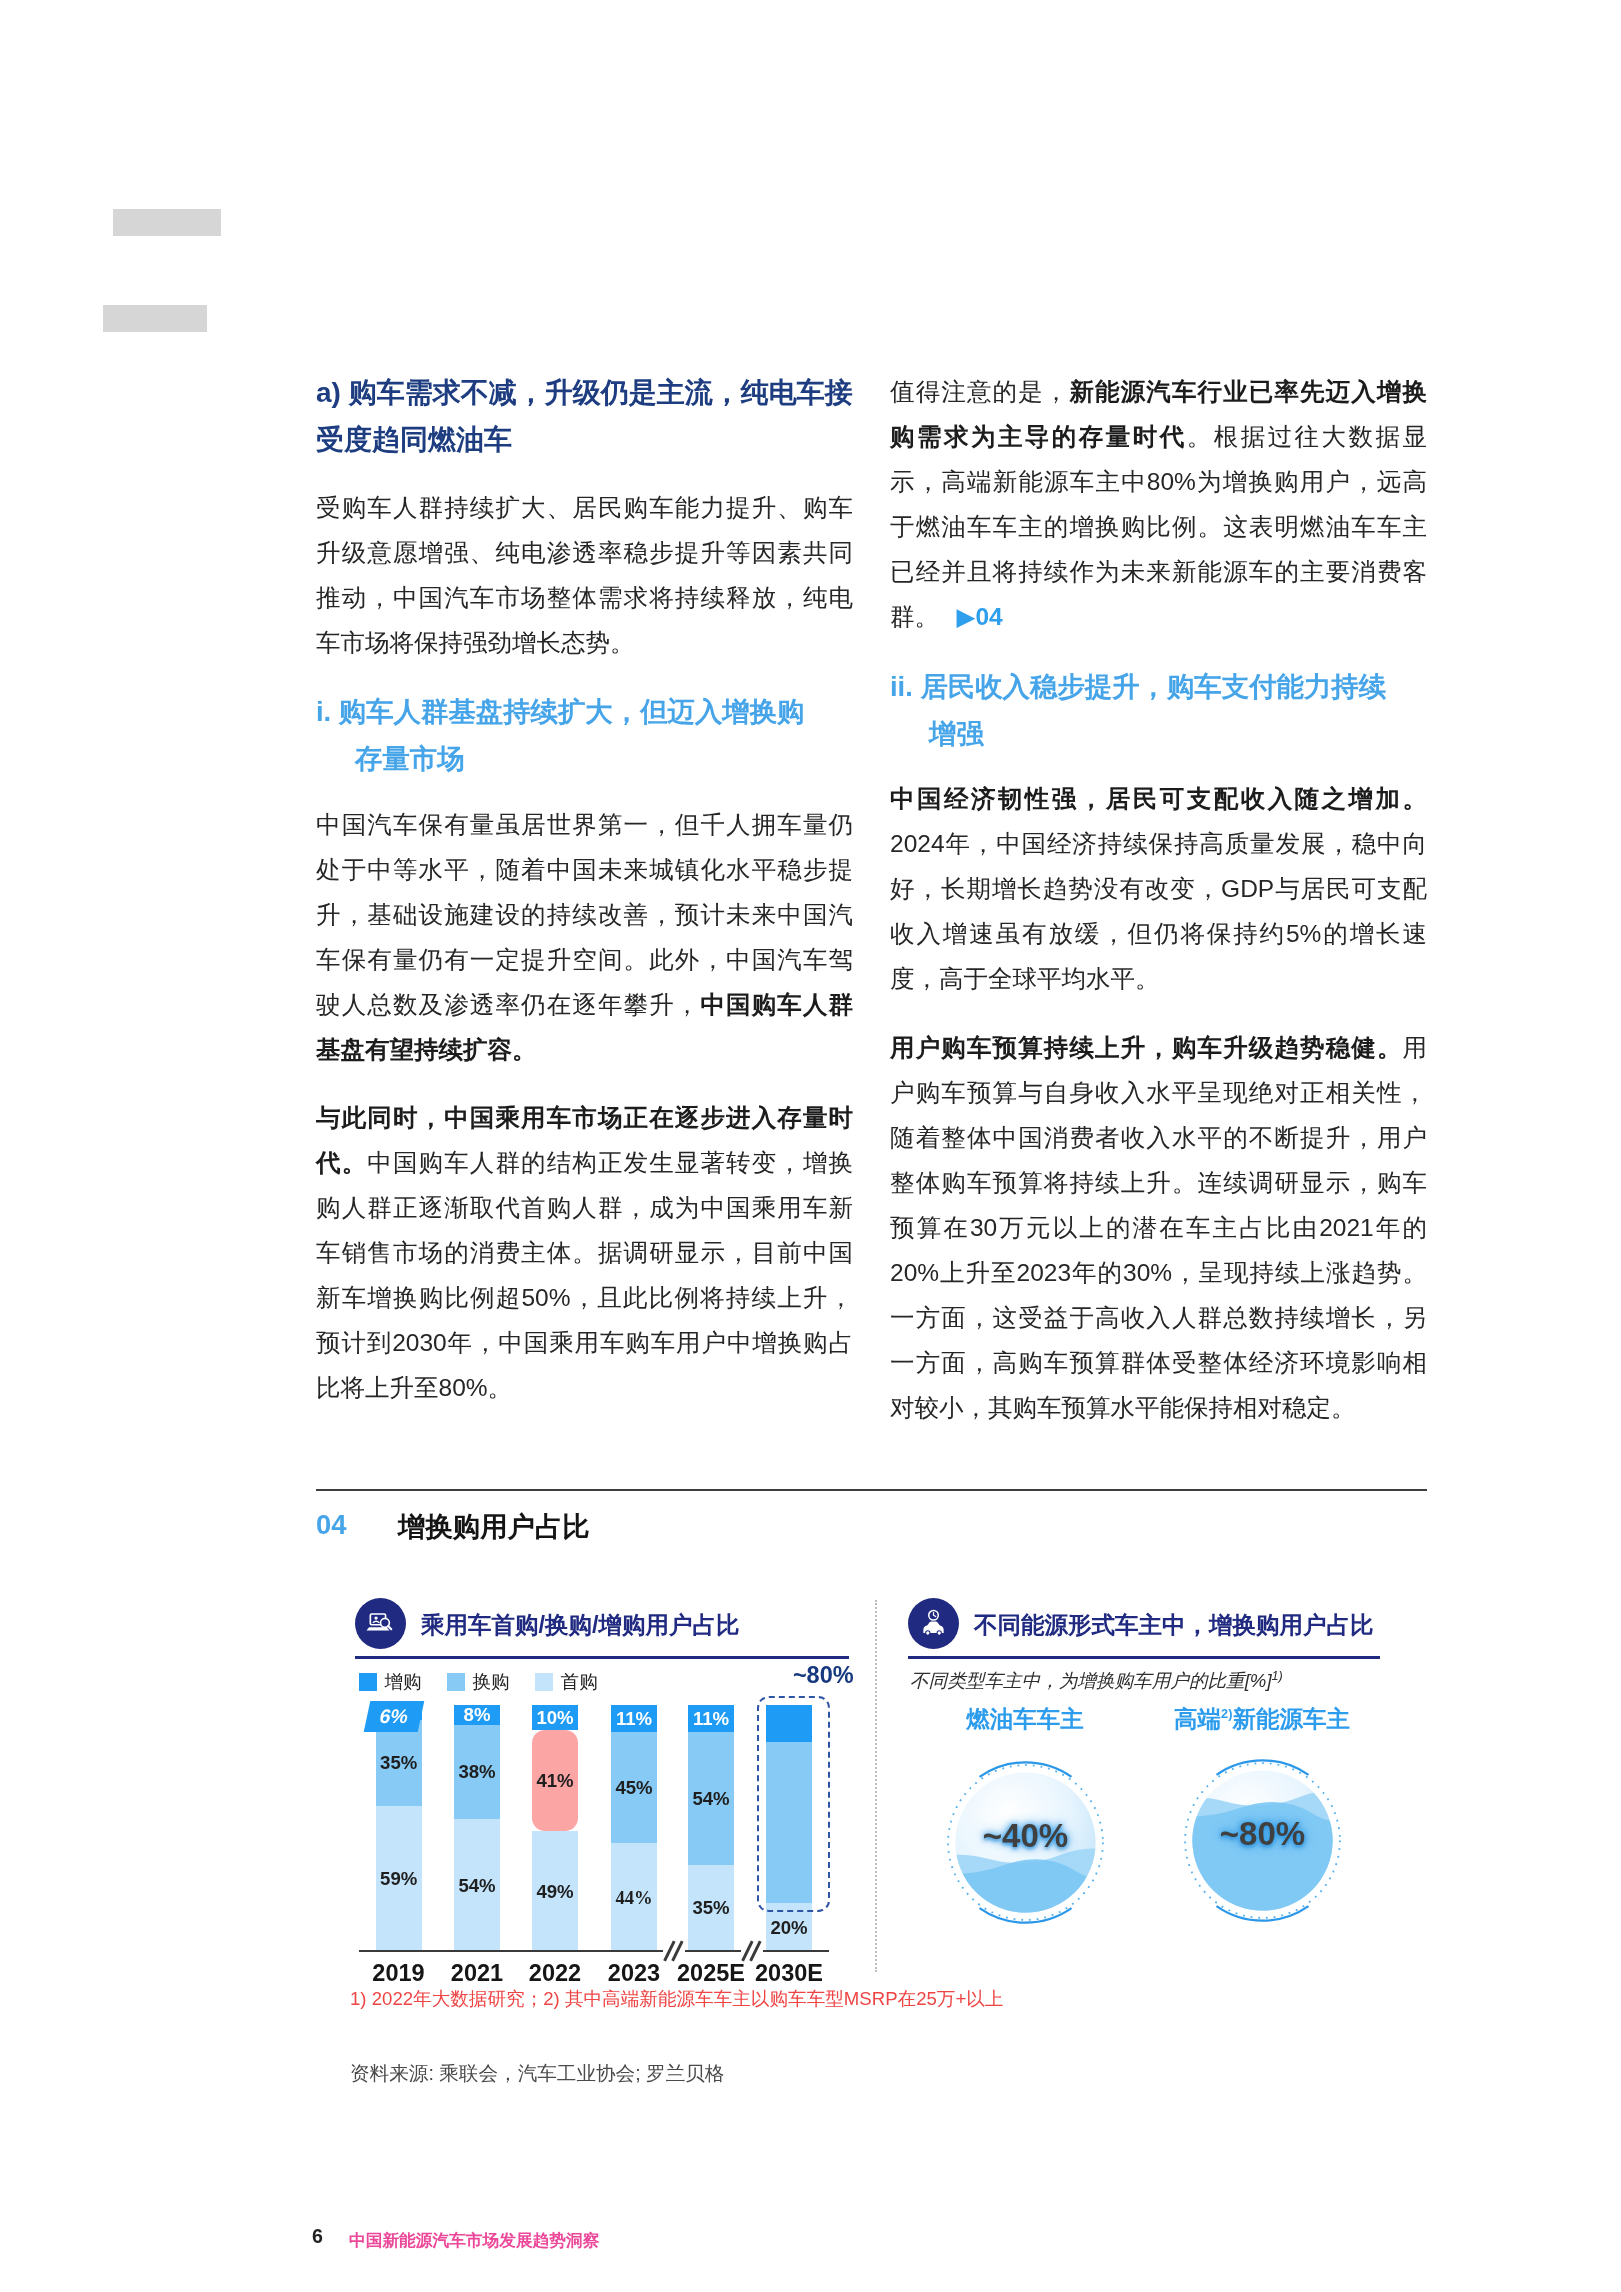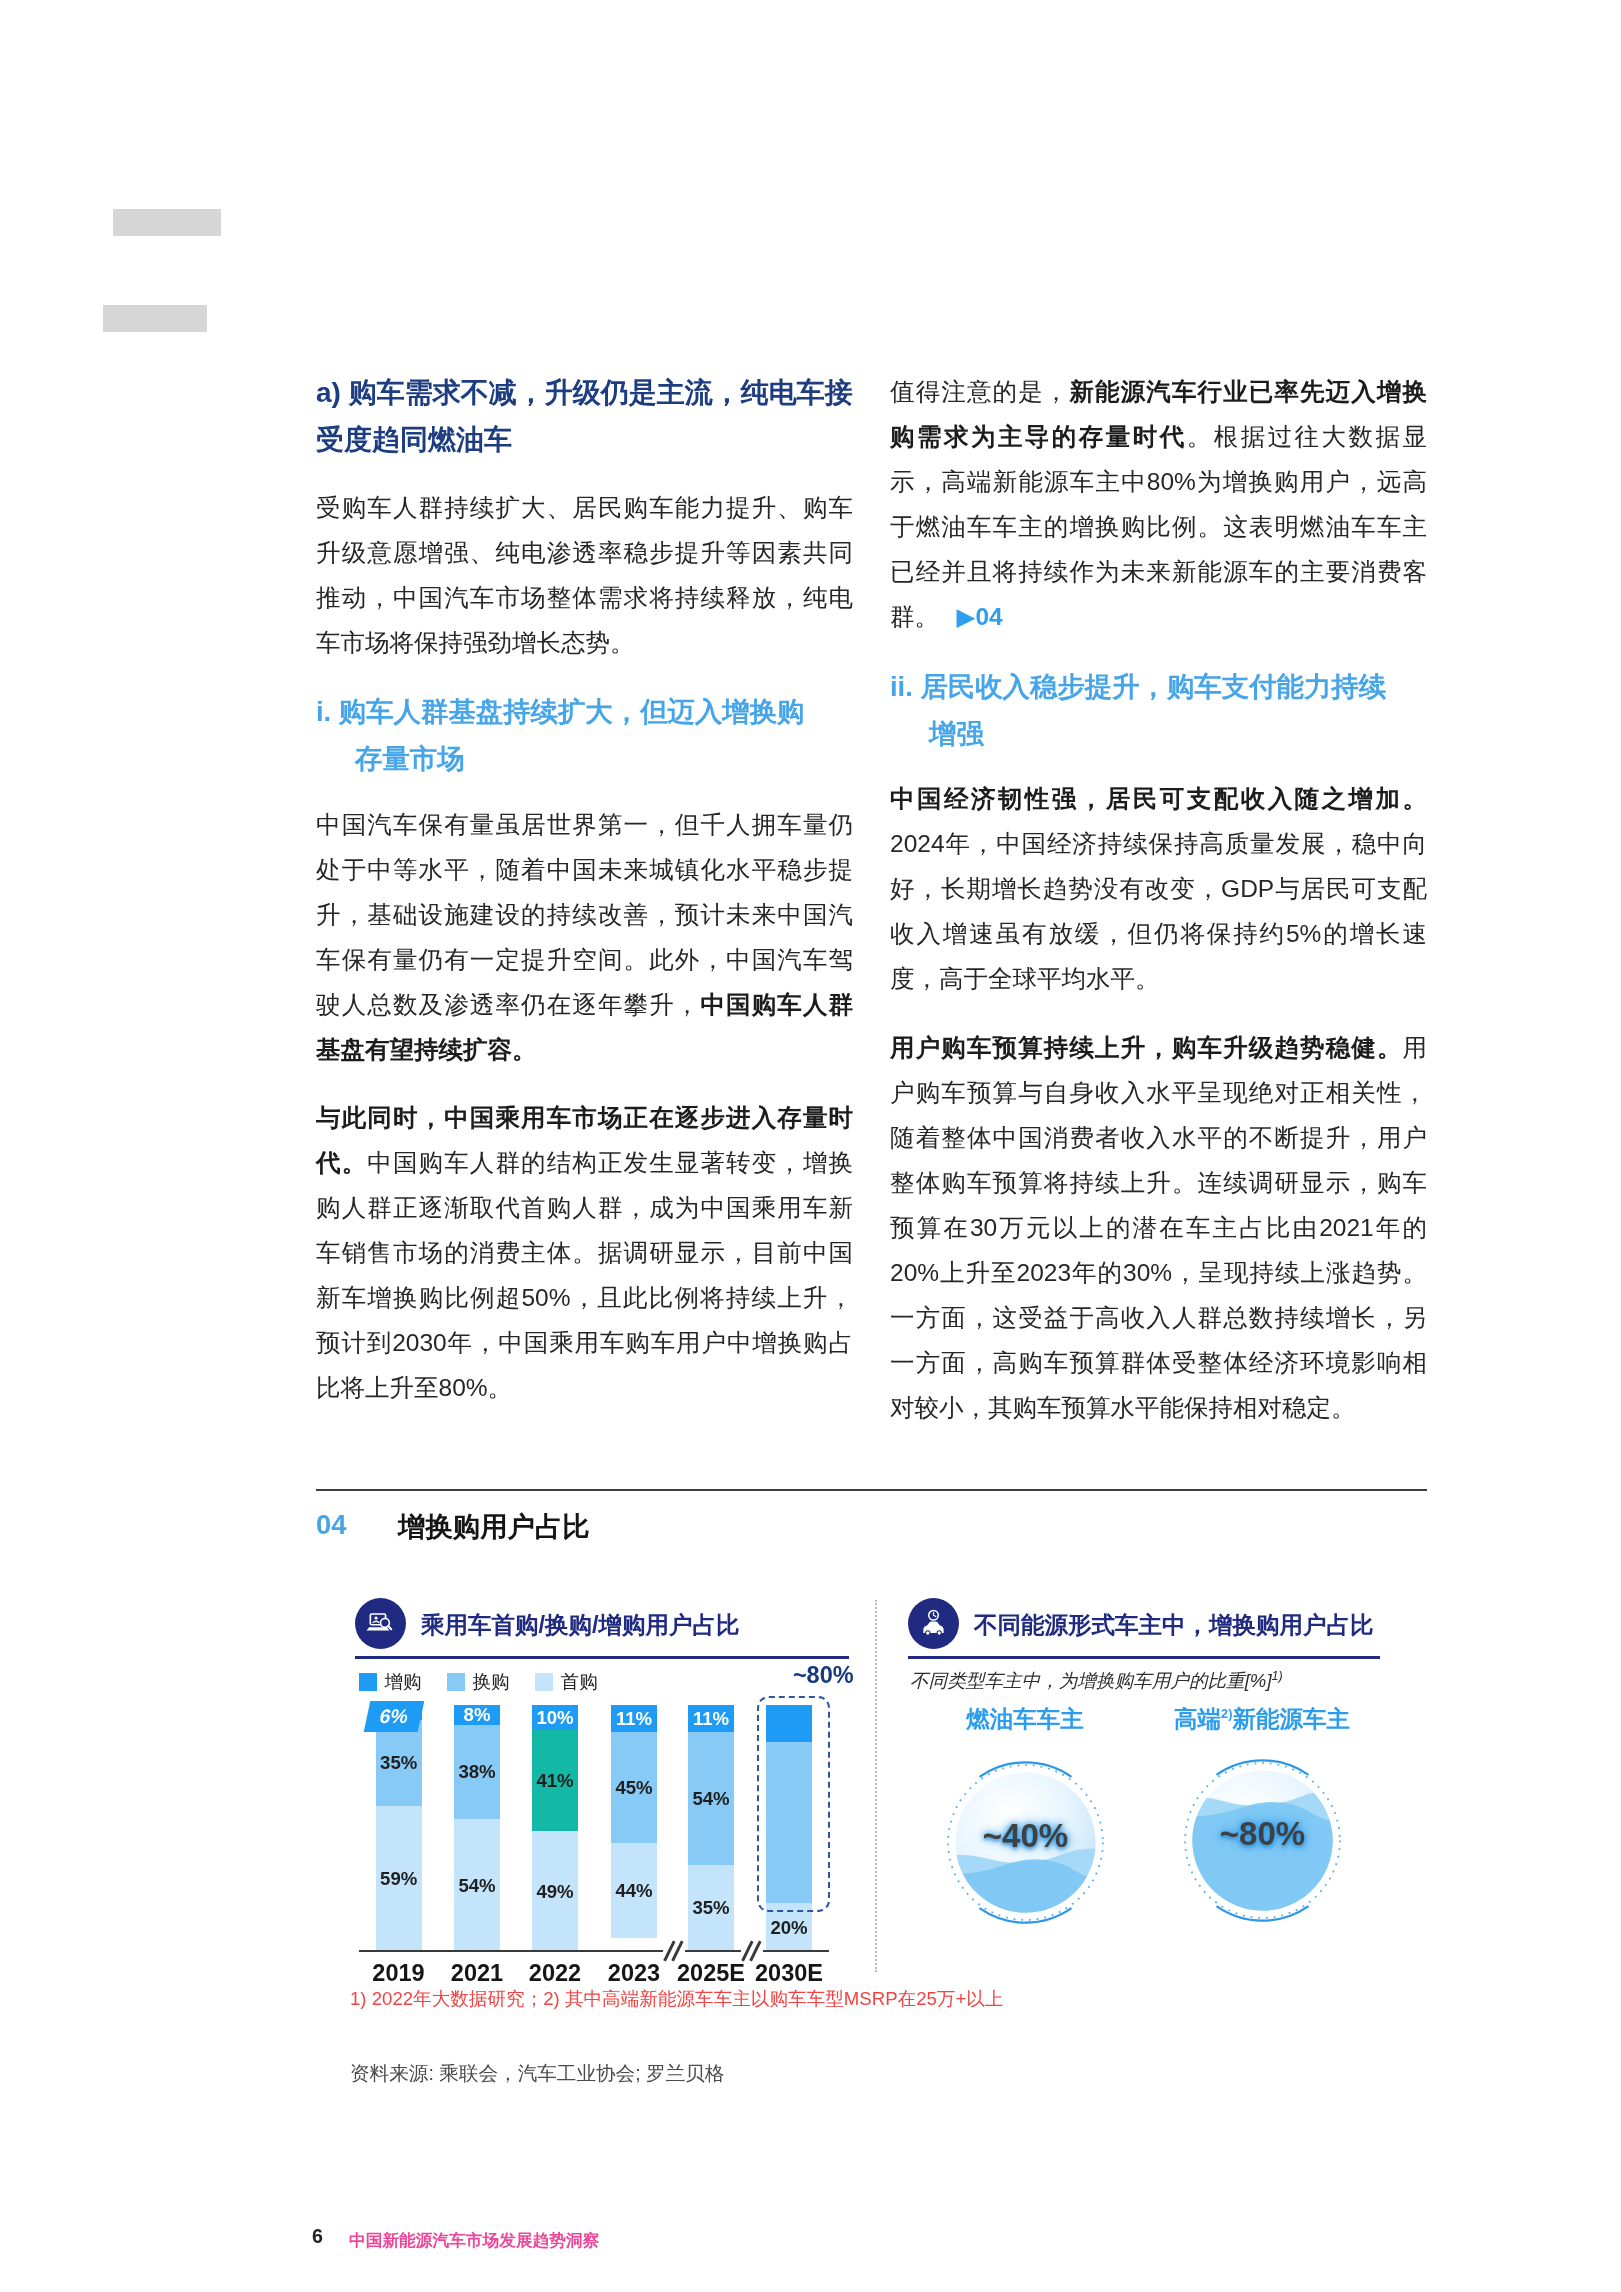--- a/index.html
+++ b/index.html
@@ -139,35 +139,35 @@
           <span>38%</span>
         </div>
         <div class="seg" style="height: 133px; background: rgb(195, 228, 251); color: rgb(31, 31, 31);">
           <span>54%</span>
         </div>
       </div>
       <div class="bar" style="left: 173px;">
         <div class="seg" style="height: 25px; background: rgb(30, 155, 244); color: rgb(255, 255, 255);">
           <span>10%</span>
         </div>
-        <div class="seg" style="height: 101px; background: #14b8a6; color: rgb(31, 31, 31);">
+        <div class="seg" style="height: 101px; background: #fca5a5; color: rgb(31, 31, 31); border-radius: 13px;">
           <span>41%</span>
         </div>
         <div class="seg" style="height: 121px; background: rgb(195, 228, 251); color: rgb(31, 31, 31);">
           <span>49%</span>
         </div>
       </div>
       <div class="bar" style="left: 252px;">
         <div class="seg" style="height: 27px; background: rgb(30, 155, 244); color: rgb(255, 255, 255);">
           <span>11%</span>
         </div>
         <div class="seg" style="height: 111px; background: rgb(134, 202, 245); color: rgb(31, 31, 31);">
           <span>45%</span>
         </div>
-        <div class="seg" style="height: 95px; background: rgb(195, 228, 251); color: rgb(31, 31, 31);">
+        <div class="seg" style="height: 109px; background: rgb(195, 228, 251); color: rgb(31, 31, 31); font-family: Liberation Serif, serif;">
           <span>44%</span>
         </div>
       </div>
       <div class="bar" style="left: 329px;">
         <div class="seg" style="height: 27px; background: rgb(30, 155, 244); color: rgb(255, 255, 255);">
           <span>11%</span>
         </div>
         <div class="seg" style="height: 133px; background: rgb(134, 202, 245); color: rgb(31, 31, 31);">
           <span>54%</span>
         </div>

